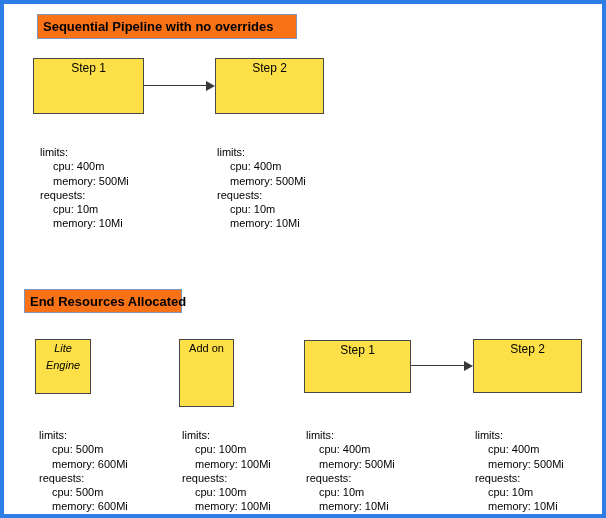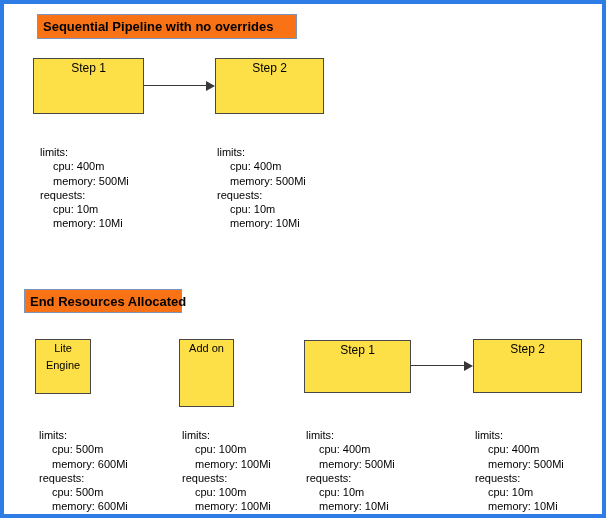--- a/index.html
+++ b/index.html
@@ -95,21 +95,21 @@
       <div>requests:</div>
       <div class="ind">cpu: 10m</div>
       <div class="ind">memory: 10Mi</div>
     </div>
   </div>
 
   <div>
 
     <div class="title-box" style="left:20px; top:261px; width:158px; height:24px;margin-top:24px;">End Resources Allocated</div>
 
-    <div class="node small" style="left:31px; top:335px; width:56px; height:55px; padding:0 22px;">
+    <div class="node small" style="left:31px; top:335px; width:56px; height:55px; padding:0 22px;font-style:italic;">
       <span>Lite Engine</span>
     </div>
 
     <div class="node small" style="left:175px; top:335px; width:55px; height:68px;">
       <span>Add on</span>
     </div>
 
     <div class="node" style="left:300px; top:336px; width:107px; height:53px;">
       <span>Step 1</span>
     </div>

